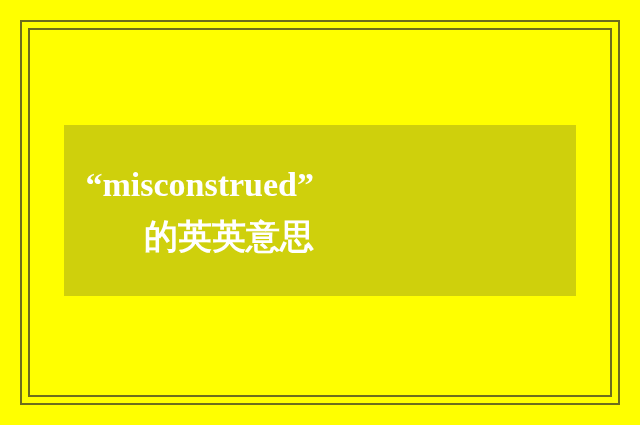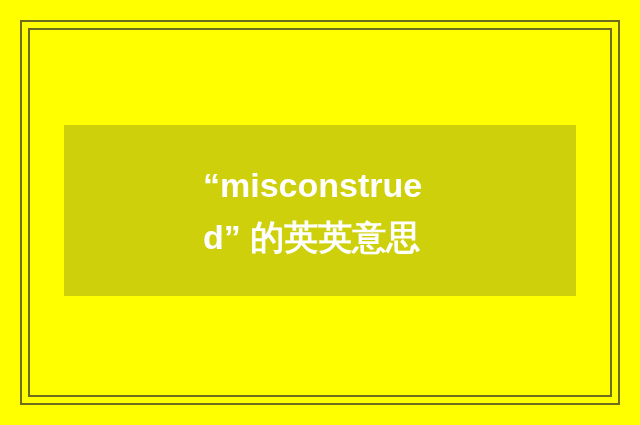--- a/index.html
+++ b/index.html
@@ -50,30 +50,29 @@
     height: 171px;
     background: #CFD00C;
     box-sizing: border-box;
     display: flex;
     align-items: center;
   }
 
   #title-text {
     display: block;
     width: 250px;
-    margin-left: 139px;
     color: #FFFFFF;
-    font-family: Liberation Sans, sans-serif;
+    font-family: Liberation Serif, serif;
     font-size: 34px;
     font-weight: bold;
     line-height: 52px;
     letter-spacing: 0px;
     word-break: break-all;
     overflow-wrap: break-word;
-    text-align: left;
+    text-align: right;
   }
 </style>
 </head>
 <body>
 
 <div id="canvas">
 
   <div id="frame-outer"></div>
 
   <div id="frame-inner"></div>

